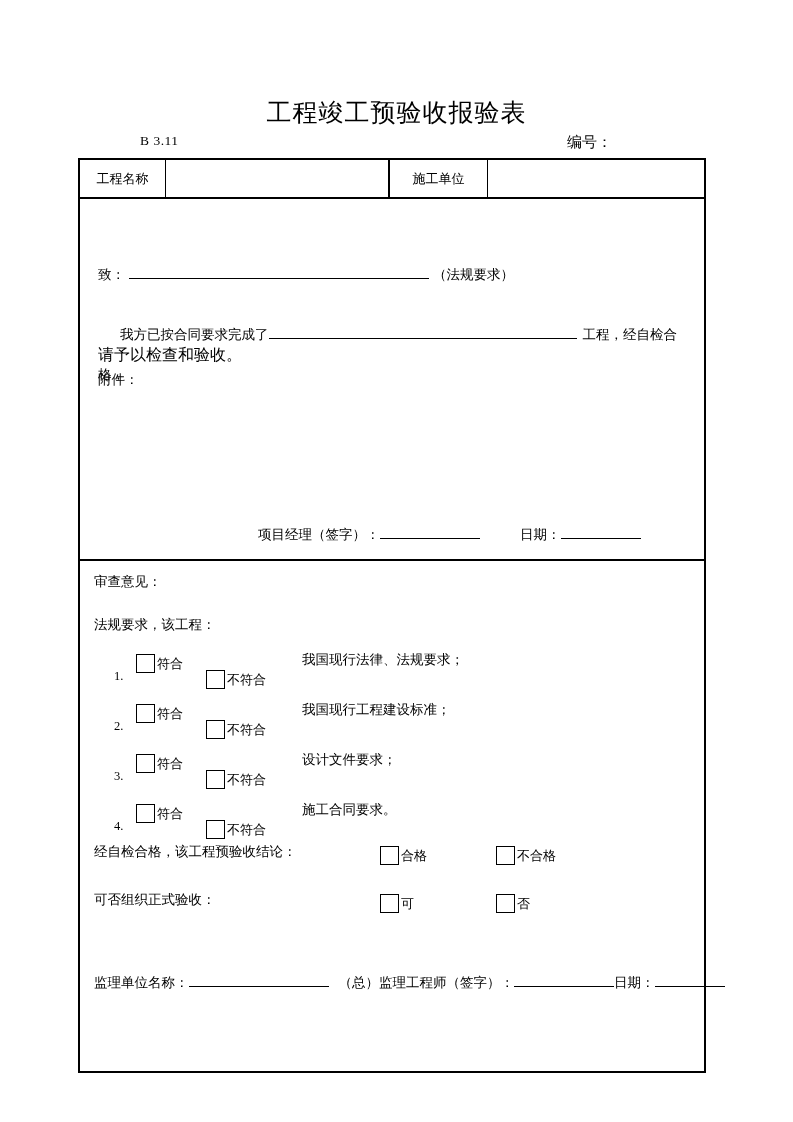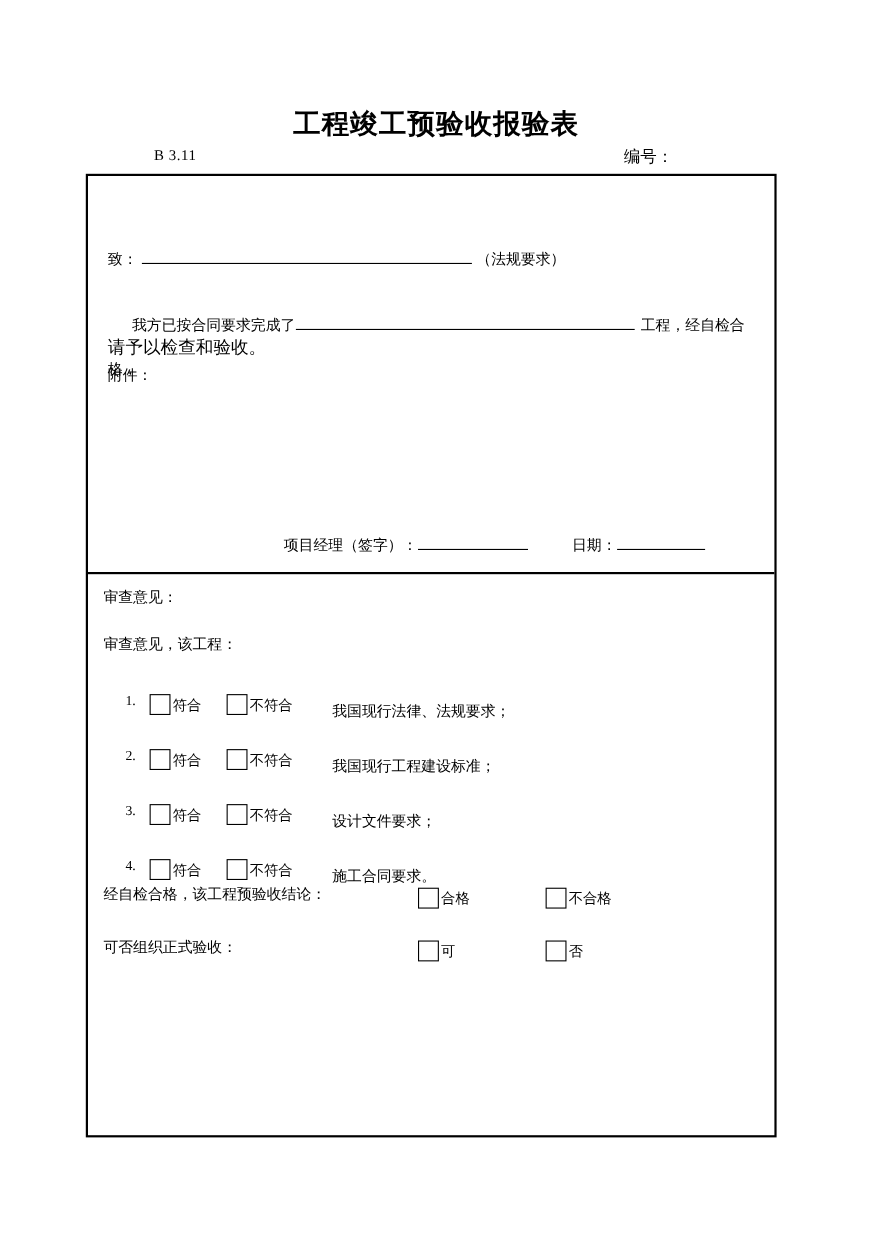--- a/index.html
+++ b/index.html
@@ -22,21 +22,21 @@
   }
 
   
   .doc-title {
     position: absolute;
     top: 96px;
     left: 0;
     width: 793px;
     text-align: center;
     font-size: 25px;
-    font-weight: bold;
+    font-weight: normal;
     letter-spacing: 1px;
     font-family: "Liberation Serif", "DejaVu Serif", serif;
   }
 
   
   .code-line {
     position: absolute;
     top: 133px;
     left: 96px;
     font-size: 13.5px;
@@ -212,23 +212,23 @@
   }
   .cbox {
     display: inline-block;
     width: 19px;
     height: 19px;
     border: 1.3px solid #000;
     box-sizing: border-box;
     background: #fff;
     vertical-align: -5px;
   }
-  .chk-opt1 { position: absolute; left: 22px; bottom: 10px; }
+  .chk-opt1 { position: absolute; left: 22px; bottom: 26px; }
   .chk-opt2 { position: absolute; left: 92px; bottom: 10px; }
-  .chk-desc { position: absolute; left: 188px; bottom: 4px; }
+  .chk-desc { position: absolute; left: 188px; bottom: 30px; }
   .chk-label { font-size: 13px; margin-left: 2px; }
 
   
   .concl-row {
     position: absolute;
     left: 14px;
     width: 600px;
     font-size: 13.5px;
     white-space: nowrap;
   }
@@ -261,20 +261,26 @@
 
 <div class="page">
 
   <div class="doc-title">工程竣工预验收报验表</div>
 
   <div class="code-line">B 3.11</div>
   <div class="number-line">编号：</div>
 
   <div class="form-table">
 
+    <div class="hdr-row">
+      <div class="hdr-cell-label">工程名称</div>
+      <div class="hdr-cell-blank1"></div>
+      <div class="hdr-cell-label2">施工单位</div>
+      <div class="hdr-cell-blank2"></div>
+    </div>
 
     <div class="upper-sec">
 
       <div class="zhi-line">
         <span>致：</span>
         <span class="zhi-blank"></span>
         <span>（法规要求）</span>
       </div>
 
       <div class="para1">
@@ -291,21 +297,21 @@
         </span>
         <span class="sign-date">
           <span>日期：</span><span class="sig-blank w80"></span>
         </span>
       </div>
     </div>
 
     <div class="lower-sec">
 
       <div class="review-title">审查意见：</div>
-      <div class="review-lead">审查意见，该工程：</div>
+      <div class="review-lead">法规要求，该工程：</div>
 
       <div class="check-list">
 
         <div class="check-row">
           <span class="chk-index">1.</span>
           <span class="chk-opt1"><span class="cbox"></span><span class="chk-label">符合</span></span>
           <span class="chk-opt2"><span class="cbox"></span><span class="chk-label">不符合</span></span>
           <span class="chk-desc">我国现行法律、法规要求；</span>
         </div>
 
@@ -336,16 +342,19 @@
         <span class="concl-opt-a"><span class="cbox"></span><span class="chk-label">合格</span></span>
         <span class="concl-opt-b"><span class="cbox"></span><span class="chk-label">不合格</span></span>
       </div>
 
       <div class="concl-row r2">
         <span class="concl-text">可否组织正式验收：</span>
         <span class="concl-opt-a"><span class="cbox"></span><span class="chk-label">可</span></span>
         <span class="concl-opt-b"><span class="cbox"></span><span class="chk-label">否</span></span>
       </div>
 
+      <div class="footer-row">
+        <span>监理单位名称：</span><span class="f-blank w140"></span><span style="margin-left:10px">（总）监理工程师（签字）：</span><span class="f-blank w100"></span><span>日期：</span><span class="f-blank w70"></span>
+      </div>
 
     </div>
   </div>
 </div>
 
 </body></html>

